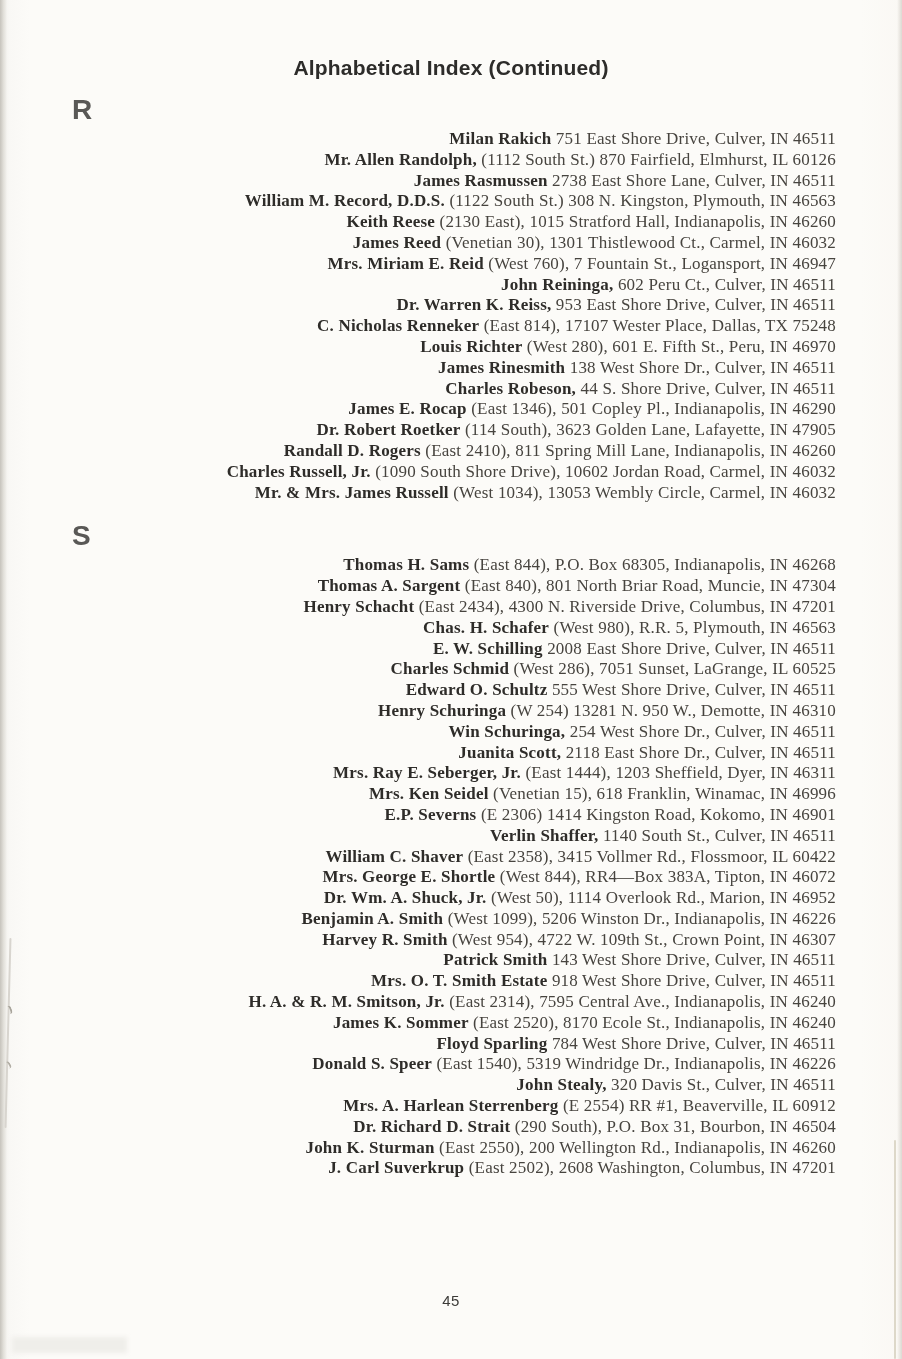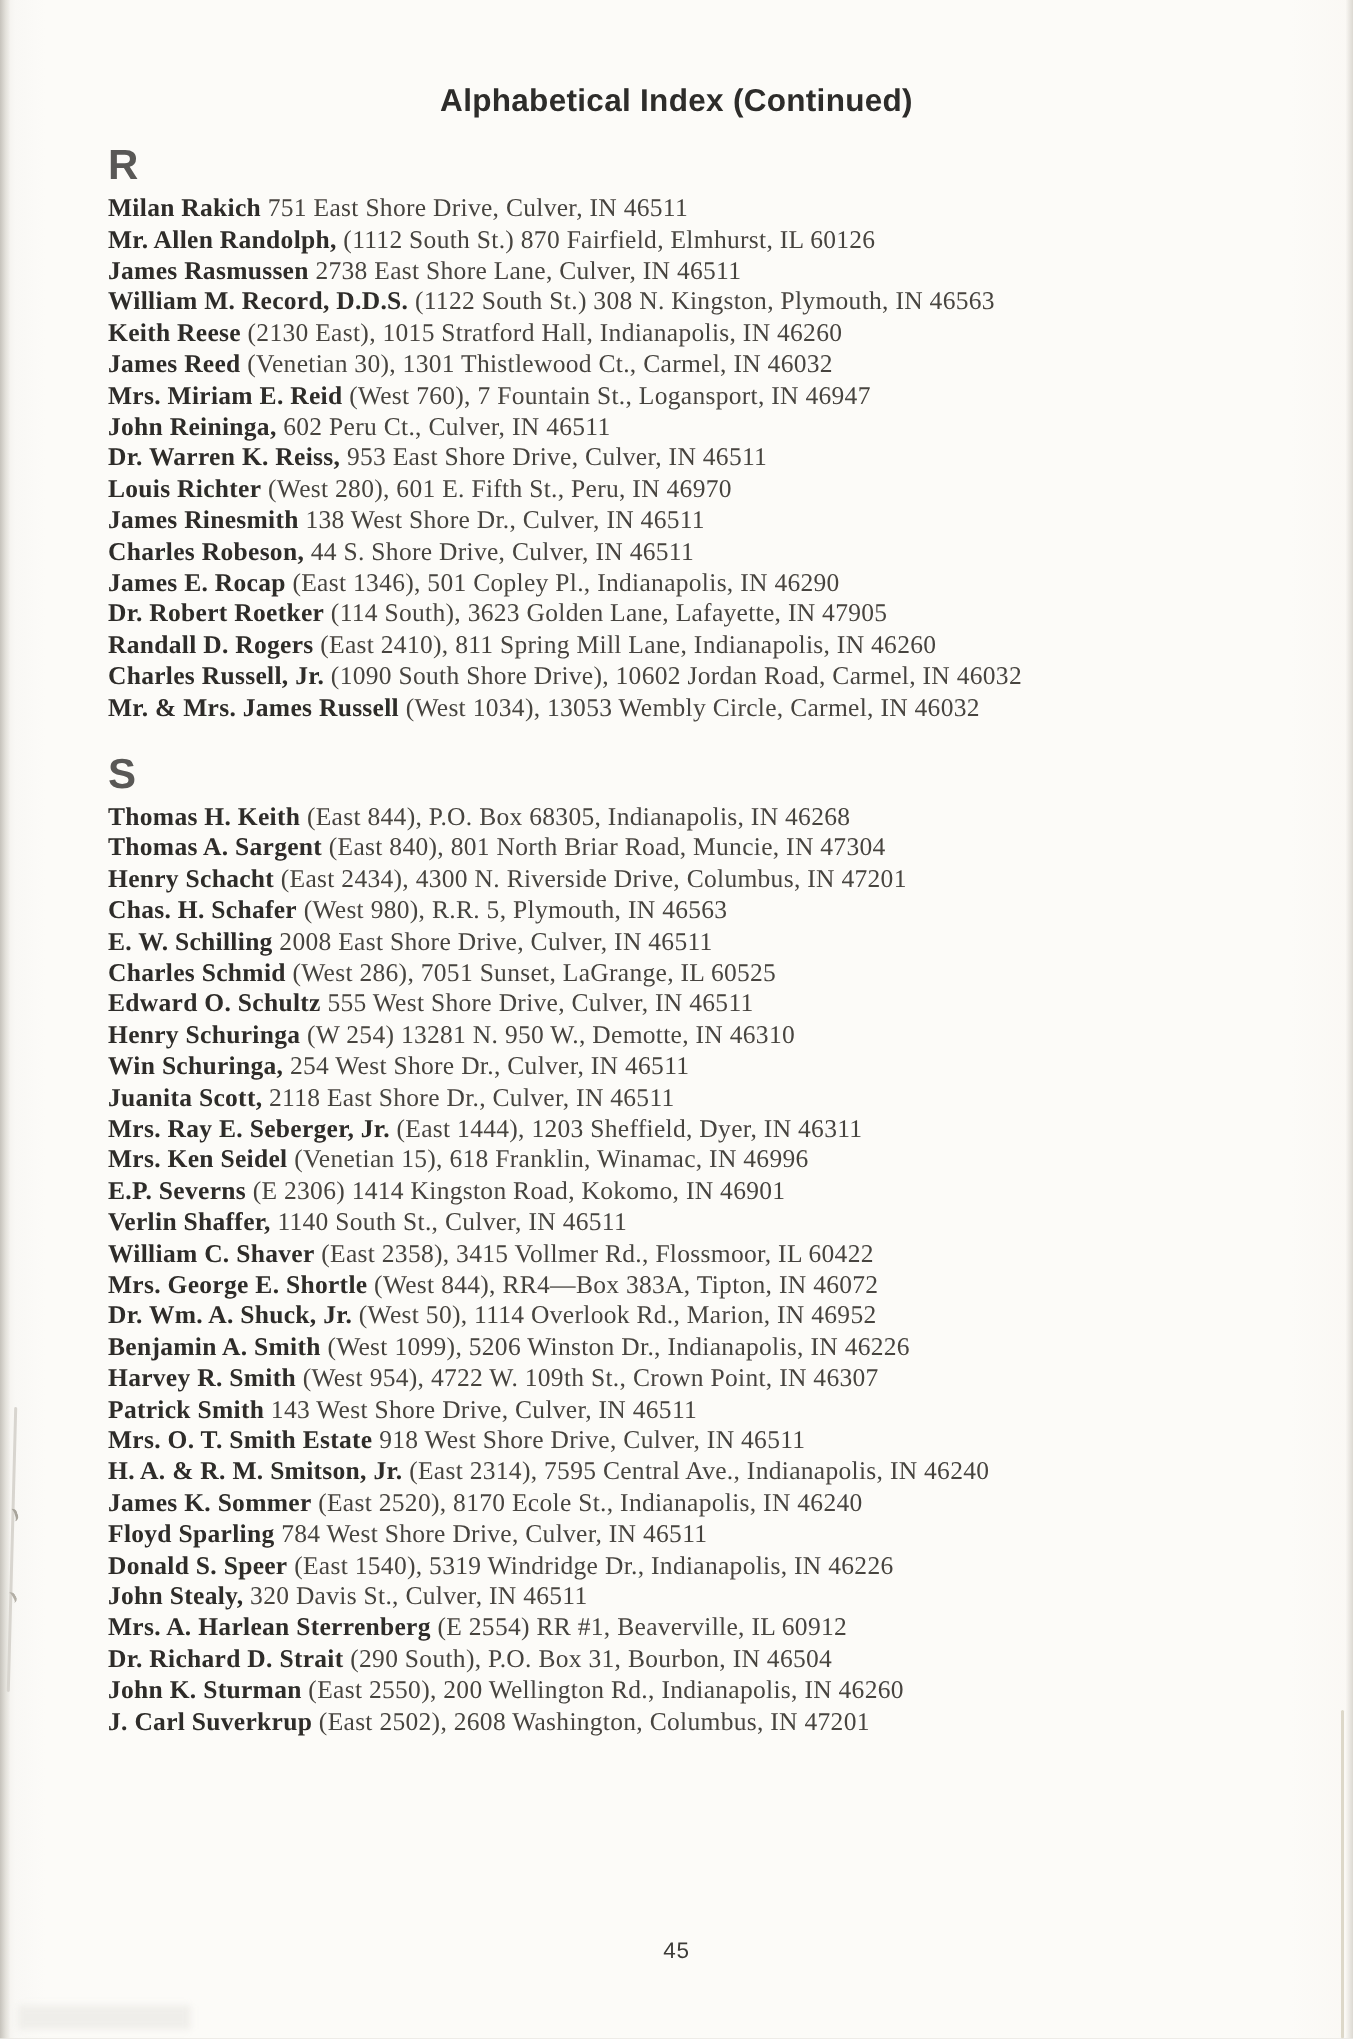--- a/index.html
+++ b/index.html
@@ -55,21 +55,21 @@
     letter-spacing: 0.2px;
   }
   .sections { padding: 10px 66px 0 72px; width: 764px; }
   .letter-section { margin-top: 4px; }
   .letter-section + .letter-section { margin-top: 17px; }
   .letter {
     font-family: "Liberation Sans", sans-serif;
     font-weight: bold; font-size: 28px; line-height: 32px;
     color: #595856;
   }
-  .entries { margin-top: 3px; }
+  .entries { margin-top: 3px; text-align: right; }
   .entry {
     font-size: 17px; line-height: 20.8px;
     color: #45433f; letter-spacing: 0.2px;
     white-space: nowrap;
   }
   .entry .nm { font-weight: bold; color: #2e2c29; }
   .entry .ad { color: #47443f; }
   .entry.stretch { word-spacing: 3px; }
   .entry .cont { display: block; white-space: normal; }
 
@@ -100,34 +100,35 @@
         <div class="entries">
           <div class="entry"><span class="nm">Milan Rakich</span> <span class="ad">751 East Shore Drive, Culver, IN 46511</span></div>
           <div class="entry"><span class="nm">Mr. Allen Randolph,</span> <span class="ad">(1112 South St.) 870 Fairfield, Elmhurst, IL 60126</span></div>
           <div class="entry"><span class="nm">James Rasmussen</span> <span class="ad">2738 East Shore Lane, Culver, IN 46511</span></div>
           <div class="entry"><span class="nm">William M. Record, D.D.S.</span> <span class="ad">(1122 South St.) 308 N. Kingston, Plymouth, IN 46563</span></div>
           <div class="entry"><span class="nm">Keith Reese</span> <span class="ad">(2130 East), 1015 Stratford Hall, Indianapolis, IN 46260</span></div>
           <div class="entry"><span class="nm">James Reed</span> <span class="ad">(Venetian 30), 1301 Thistlewood Ct., Carmel, IN 46032</span></div>
           <div class="entry"><span class="nm">Mrs. Miriam E. Reid</span> <span class="ad">(West 760), 7 Fountain St., Logansport, IN 46947</span></div>
           <div class="entry"><span class="nm">John Reininga,</span> <span class="ad">602 Peru Ct., Culver, IN 46511</span></div>
           <div class="entry"><span class="nm">Dr. Warren K. Reiss,</span> <span class="ad">953 East Shore Drive, Culver, IN 46511</span></div>
+          <div class="entry"><span class="nm">C. Nicholas Renneker</span> <span class="ad">(East 814), 17107 Wester Place, Dallas, TX 75248</span></div>
           <div class="entry"><span class="nm">Louis Richter</span> <span class="ad">(West 280), 601 E. Fifth St., Peru, IN 46970</span></div>
           <div class="entry"><span class="nm">James Rinesmith</span> <span class="ad">138 West Shore Dr., Culver, IN 46511</span></div>
           <div class="entry"><span class="nm">Charles Robeson,</span> <span class="ad">44 S. Shore Drive, Culver, IN 46511</span></div>
           <div class="entry"><span class="nm">James E. Rocap</span> <span class="ad">(East 1346), 501 Copley Pl., Indianapolis, IN 46290</span></div>
           <div class="entry"><span class="nm">Dr. Robert Roetker</span> <span class="ad">(114 South), 3623 Golden Lane, Lafayette, IN 47905</span></div>
           <div class="entry"><span class="nm">Randall D. Rogers</span> <span class="ad">(East 2410), 811 Spring Mill Lane, Indianapolis, IN 46260</span></div>
           <div class="entry"><span class="nm">Charles Russell, Jr.</span> <span class="ad">(1090 South Shore Drive), 10602 Jordan Road, Carmel, IN 46032</span></div>
           <div class="entry"><span class="nm">Mr. &amp; Mrs. James Russell</span> <span class="ad">(West 1034), 13053 Wembly Circle, Carmel, IN 46032</span></div>
         </div>
       </section>
       <section class="letter-section">
         <div class="letter">S</div>
         <div class="entries">
-          <div class="entry"><span class="nm">Thomas H. Keith</span> <span class="ad">(East 844), P.O. Box 68305, Indianapolis, IN 46268</span></div>
+          <div class="entry"><span class="nm">Thomas H. Sams</span> <span class="ad">(East 844), P.O. Box 68305, Indianapolis, IN 46268</span></div>
           <div class="entry"><span class="nm">Thomas A. Sargent</span> <span class="ad">(East 840), 801 North Briar Road, Muncie, IN 47304</span></div>
           <div class="entry"><span class="nm">Henry Schacht</span> <span class="ad">(East 2434), 4300 N. Riverside Drive, Columbus, IN 47201</span></div>
           <div class="entry"><span class="nm">Chas. H. Schafer</span> <span class="ad">(West 980), R.R. 5, Plymouth, IN 46563</span></div>
           <div class="entry"><span class="nm">E. W. Schilling</span> <span class="ad">2008 East Shore Drive, Culver, IN 46511</span></div>
           <div class="entry"><span class="nm">Charles Schmid</span> <span class="ad">(West 286), 7051 Sunset, LaGrange, IL 60525</span></div>
           <div class="entry"><span class="nm">Edward O. Schultz</span> <span class="ad">555 West Shore Drive, Culver, IN 46511</span></div>
           <div class="entry"><span class="nm">Henry Schuringa</span> <span class="ad">(W 254) 13281 N. 950 W., Demotte, IN 46310</span></div>
           <div class="entry"><span class="nm">Win Schuringa,</span> <span class="ad">254 West Shore Dr., Culver, IN 46511</span></div>
           <div class="entry"><span class="nm">Juanita Scott,</span> <span class="ad">2118 East Shore Dr., Culver, IN 46511</span></div>
           <div class="entry"><span class="nm">Mrs. Ray E. Seberger, Jr.</span> <span class="ad">(East 1444), 1203 Sheffield, Dyer, IN 46311</span></div>

